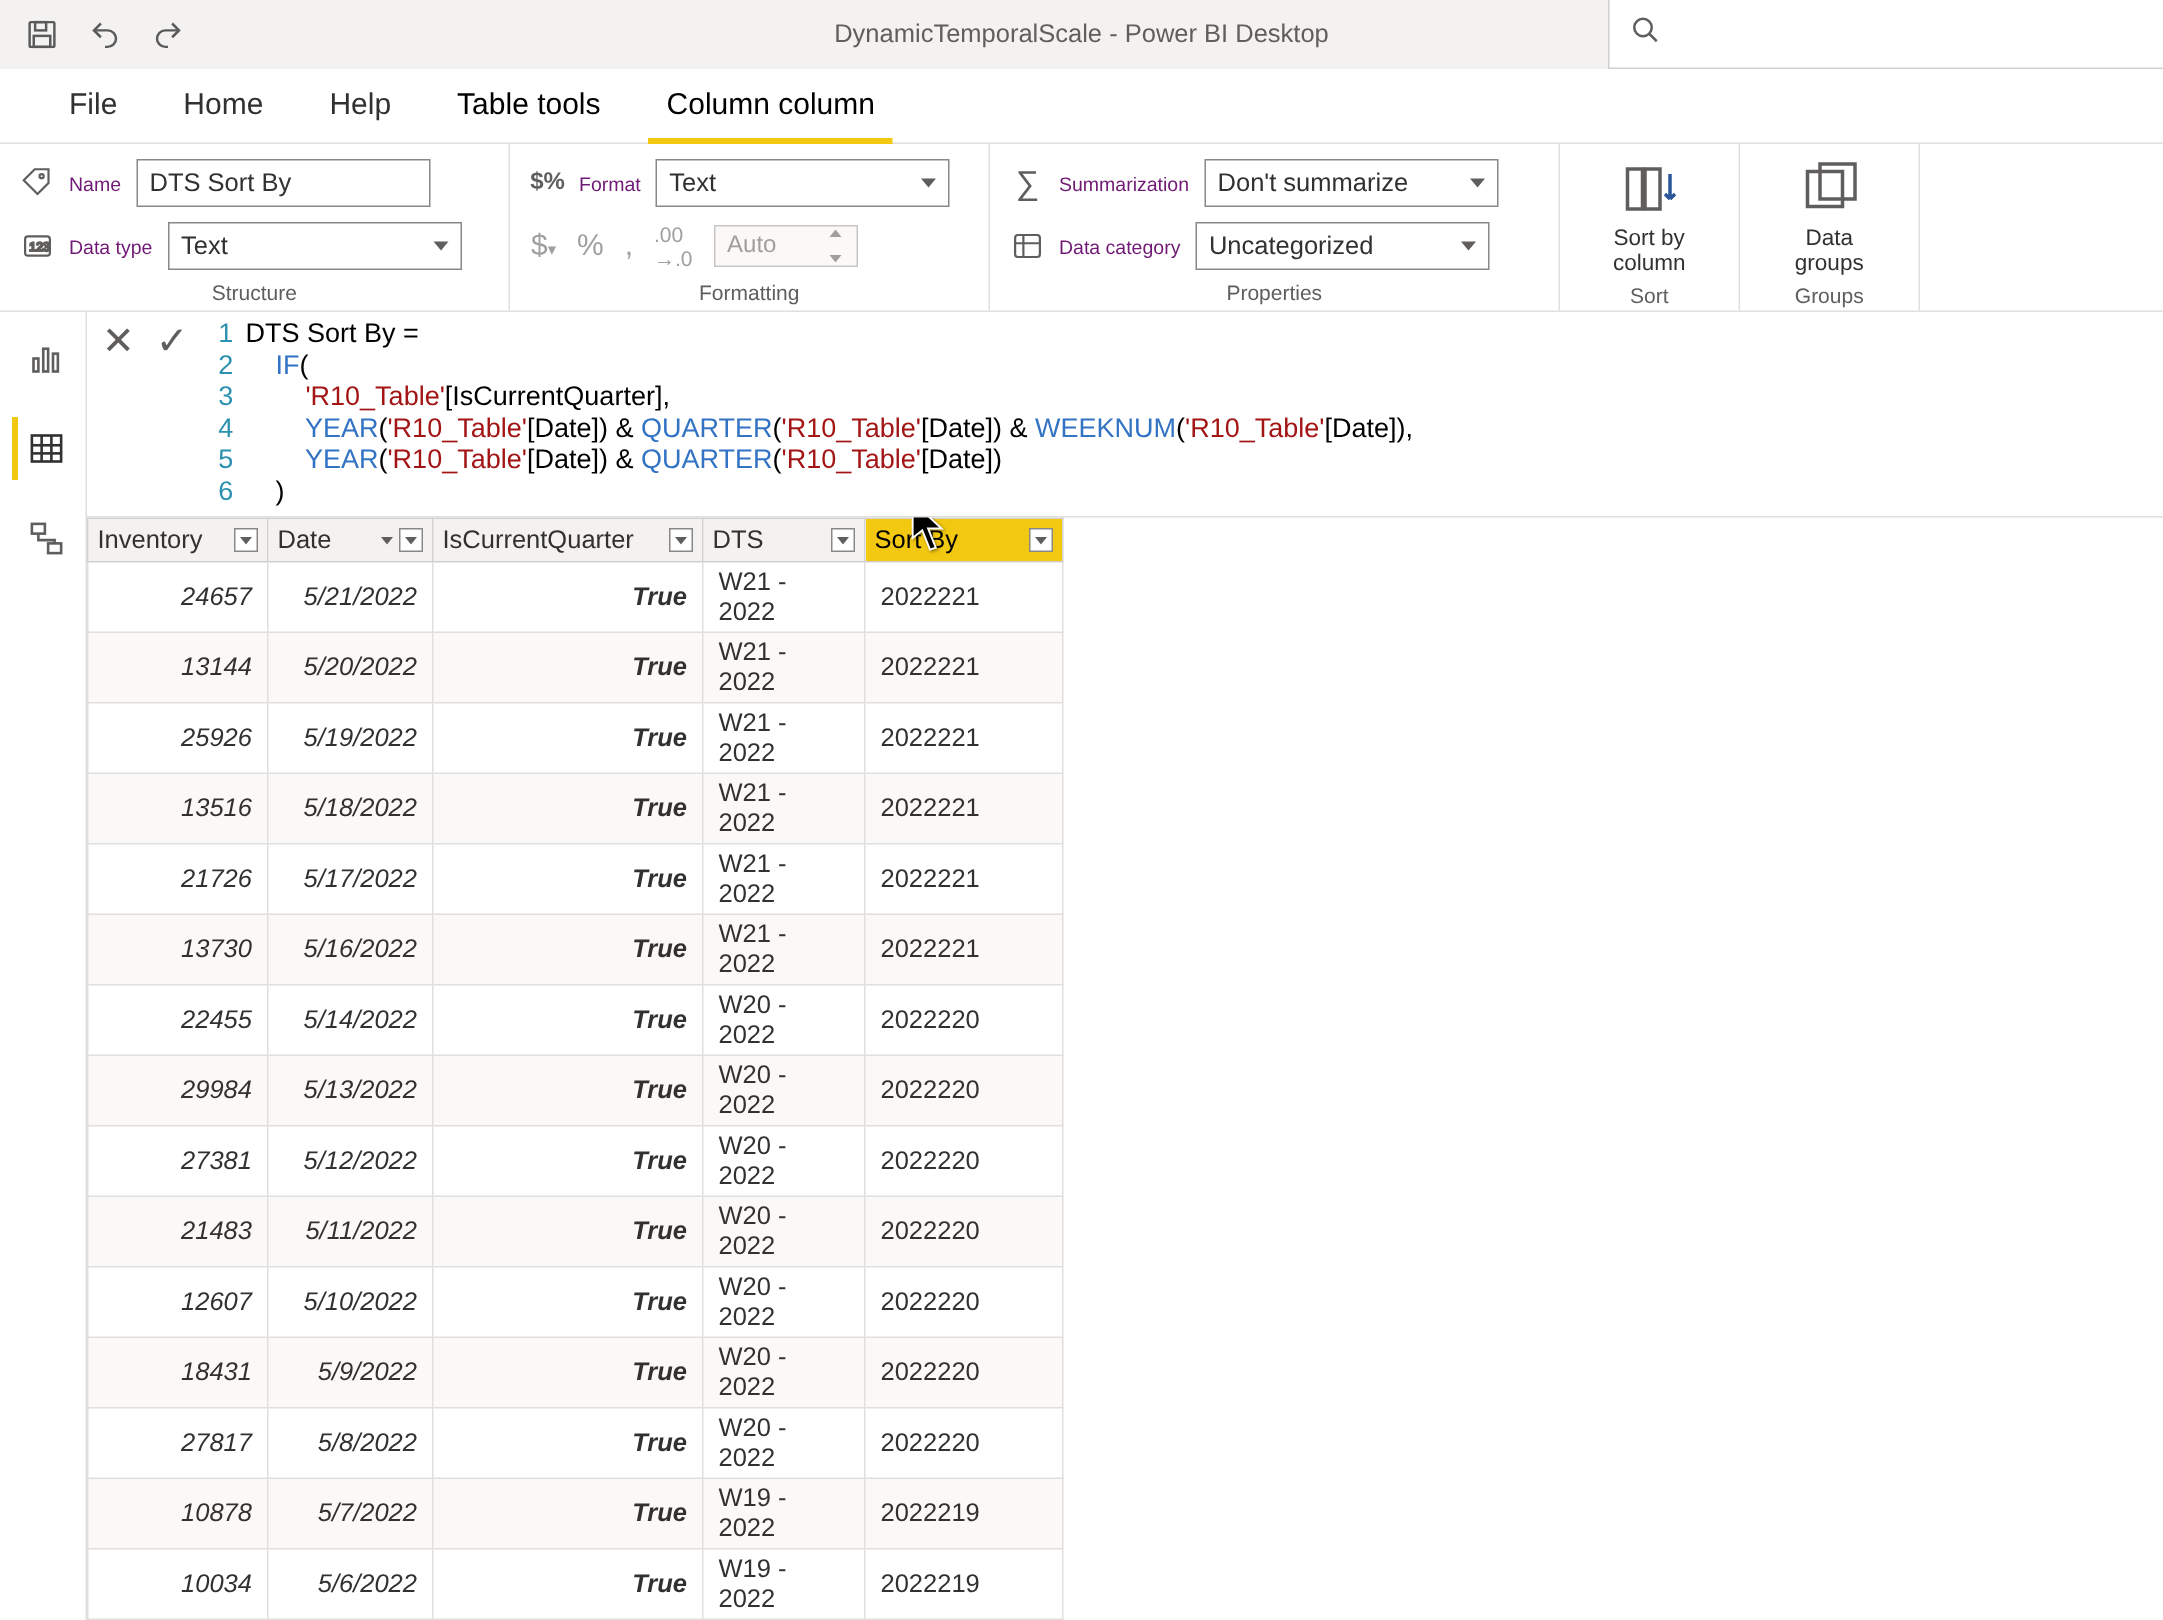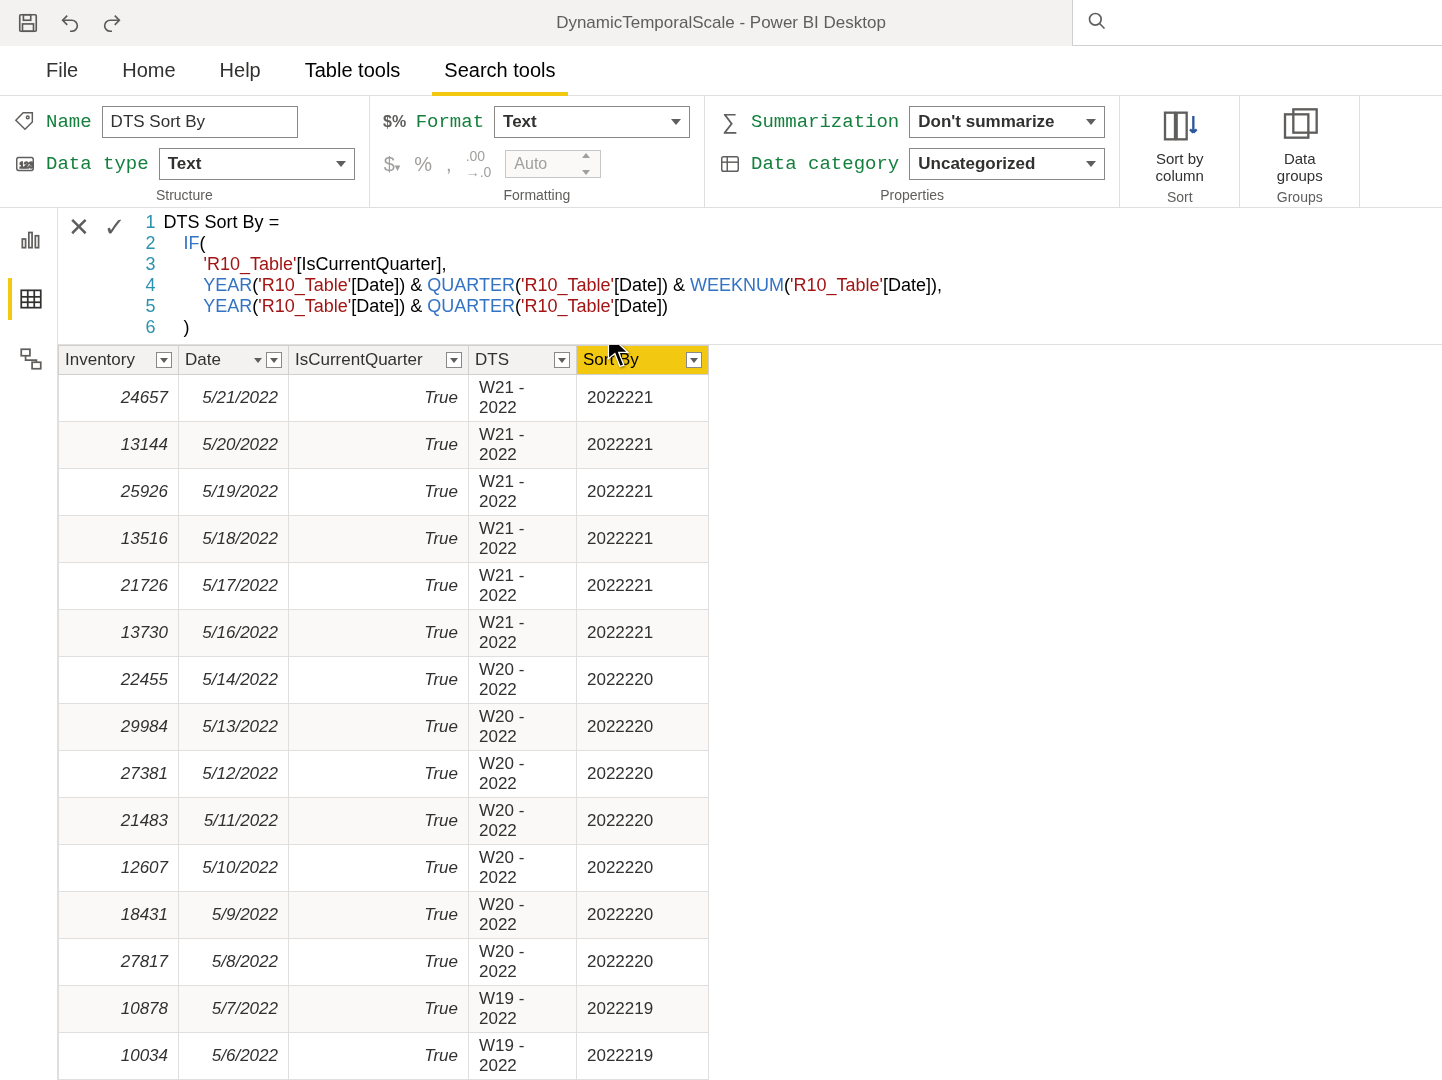--- a/index.html
+++ b/index.html
@@ -19,23 +19,23 @@
   .maintabs .mt-item.active { color: #000; }
   .maintabs .mt-item.active::after { content:""; position:absolute; left:10px; right:10px; bottom:-1px; height:4px; background:#f2c811; }
   .maintabs .mt-item.ctxt { color: #000; }
   .maintabs .mt-item.ctxt.active { color:#000; }
 
   
   .ribbon { height: 112px; display: flex; border-bottom: 1px solid #e1dfdd; }
   .rgroup { border-right: 1px solid #e1dfdd; display: flex; flex-direction: column; justify-content: space-between; padding: 10px 14px 4px 14px; }
   .rgroup-body { display: flex; flex-direction: column; gap: 10px; }
   .rrow { display: flex; align-items: center; gap: 10px; }
-  .rlabel { font-size: 19px; color: #15803d; font-family: Liberation Mono, monospace; }
+  .rlabel { font-size: 13px; color: #701a75; }
   .rinput { height: 32px; border: 1px solid #8a8886; padding: 0 8px; font-size: 17px; color: #323130; background: #fff; }
-  .rselect { height: 32px; border: 1px solid #8a8886; padding: 0 26px 0 8px; font-size: 17px; color: #323130; background: #fff; position: relative; display: inline-flex; align-items:center;font-weight:bold; }
+  .rselect { height: 32px; border: 1px solid #8a8886; padding: 0 26px 0 8px; font-size: 17px; color: #323130; background: #fff; position: relative; display: inline-flex; align-items:center; }
   .rselect::after { content:""; position:absolute; right:8px; top:50%; width:0;height:0;border-left:5px solid transparent;border-right:5px solid transparent;border-top:6px solid #605e5c; transform:translateY(-50%);}
   .ricon { width:22px; height:22px; color:#605e5c; display:inline-flex; align-items:center; justify-content:center;}
   .rgroup-title { text-align:center; font-size:14px; color:#605e5c; padding-top:4px;}
   .rbtn-col { display:flex; flex-direction:column; align-items:center; justify-content:center; gap:4px; cursor:pointer; padding:0 8px;}
   .rbtn-col .big-ico { width:40px; height:40px; color:#605e5c; }
   .rbtn-col .lbl { font-size:15px; color:#323130; text-align:center; line-height:1.15;}
   .fmt-btns { display:flex; align-items:center; gap:14px; }
   .fmt-btns .fb { font-size:20px; color:#a19f9d; cursor:default;}
   .fmt-auto { height:28px; width:96px; border:1px solid #c8c6c4; background:#faf9f8; position:relative; display:flex; align-items:center; padding:0 8px; color:#a19f9d; font-size:16px;}
   .fmt-auto .spin { position:absolute; right:4px; top:2px; bottom:2px; width:14px; display:flex; flex-direction:column; justify-content:space-between;}
@@ -79,21 +79,21 @@
   .dgrid th .sortglyph { display:inline-flex; flex-direction:column; line-height:0; gap:1px;}
   .dgrid th .sortglyph::before{content:"";width:0;height:0;border-left:4px solid transparent;border-right:4px solid transparent;border-top:5px solid #605e5c;}
   .dgrid td { border:1px solid #e1dfdd; padding:3px 10px; color:#323130; height:27px;}
   .dgrid td.num { text-align:right; font-style:italic;}
   .dgrid td.date { text-align:right; font-style:italic;}
   .dgrid td.bool { text-align:right; font-style:italic;}
   .dgrid td.txt { text-align:left; }
   .dgrid tbody tr:nth-child(odd) td { background:#fff;}
   .dgrid tbody tr:nth-child(even) td { background:#faf9f8;}
 
-  .col-inv{width:120px;} .col-date{width:110px;} .col-icq{width:180px;} .col-dts{width:108px;} .col-sort{width:132px;}
+  .col-inv{width:120px;} .col-date{width:110px;} .col-icq{width:180px;font-weight:bold;} .col-dts{width:108px;} .col-sort{width:132px;}
 
   
   .cursor { position:absolute; pointer-events:none; z-index:50; }
   .cursor svg { filter: drop-shadow(1px 1px 1px rgba(0,0,0,.4)); }
   .dim { color:#a19f9d; }
 </style>
 </head>
 <body>
 
 <div class="titlebar">
@@ -127,21 +127,21 @@
         </svg>
     </span>
   </div>
 </div>
 
 <div class="maintabs">
   <div class="mt-item">File</div>
   <div class="mt-item">Home</div>
   <div class="mt-item">Help</div>
   <div class="mt-item ctxt">Table tools</div>
-  <div class="mt-item ctxt active">Search tools</div>
+  <div class="mt-item ctxt active">Column column</div>
 </div>
 
 <div class="ribbon">
 
   <div class="rgroup" style="min-width:340px;">
     <div class="rgroup-body">
       <div class="rrow">
         <span class="ricon">
           <svg width="22" height="22" viewBox="0 0 24 24" fill="none" stroke="currentColor" stroke-width="1.6">
               <path d="M2 10l8-8h10v10l-8 8z"></path>

